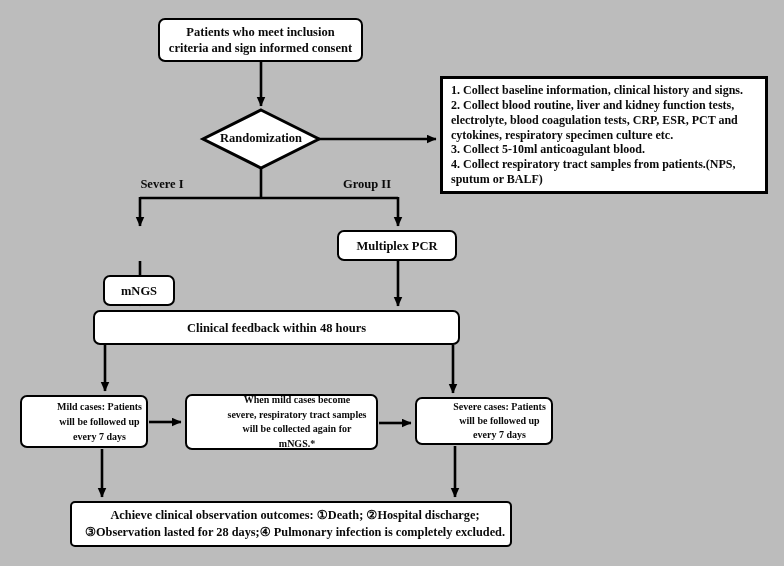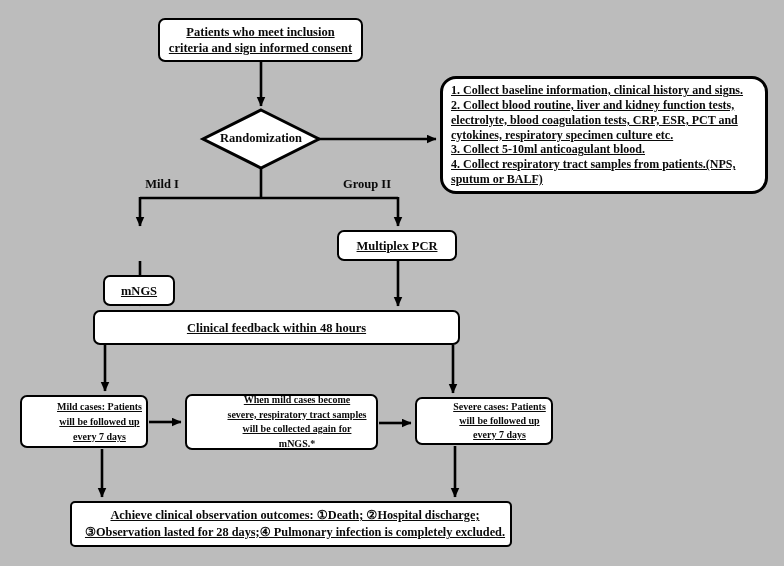--- a/index.html
+++ b/index.html
@@ -19,34 +19,33 @@
     border:2.5px solid #000;
     border-radius:7px;
     box-sizing:border-box;
     display:flex;
     flex-direction:column;
     align-items:center;
     justify-content:center;
     text-align:center;
     font-size:12.5px;
     line-height:16px;
-    text-decoration:underline;
   }
   .box .line{white-space:nowrap;}
   .floating-label{
     position:absolute;
     text-align:center;
     font-size:12.5px;
     white-space:nowrap;
   }
   .list-box{
     align-items:flex-start;
     text-align:left;
     border-width:3px;
-    border-radius:16px;
+    border-radius:0;
     padding:4px 8px;
     font-size:12px;
     line-height:14.8px;
     justify-content:center;
   }
   .small{font-size:10px;line-height:15px;padding-left:31px;}
   .clip{overflow:hidden;line-height:14.5px;}
   .outcomes{font-size:12.3px;line-height:17px;border-radius:5px;}
 </style>
 </head>
@@ -89,21 +88,21 @@
   <div class="box list-box" style="left:440px;top:76px;width:328px;height:118px;">
     <div>1. Collect baseline information, clinical history and signs.</div>
     <div>2. Collect blood routine, liver and kidney function tests,</div>
     <div>electrolyte, blood coagulation tests, CRP, ESR, PCT and</div>
     <div>cytokines, respiratory specimen culture etc.</div>
     <div>3. Collect 5-10ml  anticoagulant blood.</div>
     <div>4. Collect respiratory tract samples from patients.(NPS,</div>
     <div>sputum or BALF)</div>
   </div>
 
-  <div class="floating-label" style="left:126px;top:177px;width:72px;">Mild I</div>
+  <div class="floating-label" style="left:126px;top:177px;width:72px;">Severe I</div>
 
   <div class="floating-label" style="left:331px;top:177px;width:72px;">Group II</div>
 
   <div class="box" style="left:103px;top:230px;width:72px;height:31px;margin-top:45px;">
     <div class="line">mNGS</div>
   </div>
 
   <div class="box" style="left:337px;top:230px;width:120px;height:31px;">
     <div class="line">Multiplex PCR</div>
   </div>

